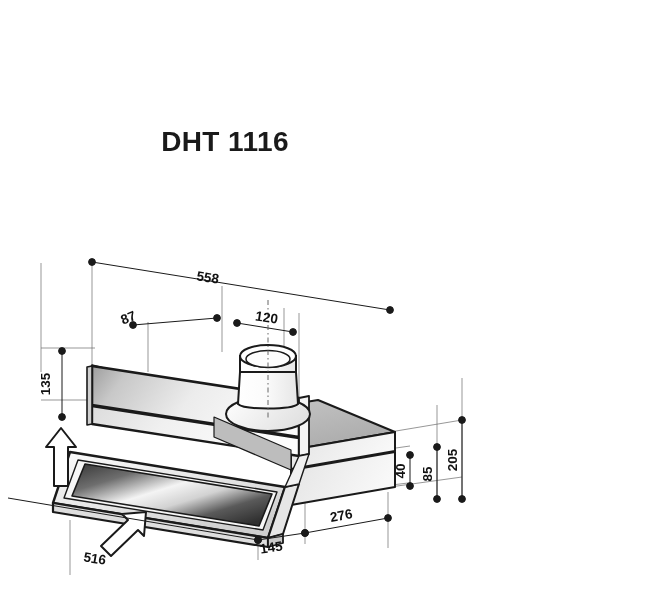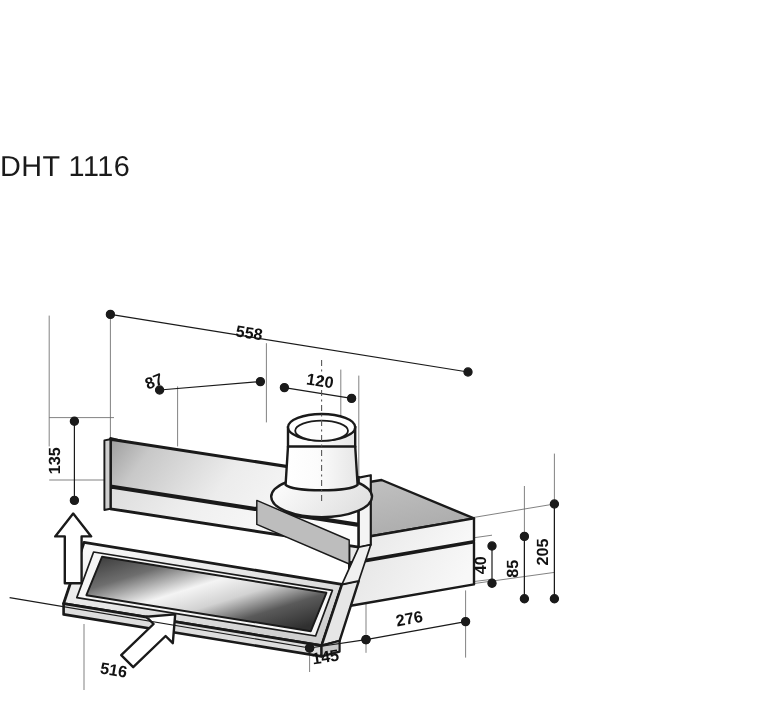--- a/index.html
+++ b/index.html
@@ -18,22 +18,23 @@
     position: relative;
     width: 645px;
     height: 606px;
     background: #ffffff;
   }
   .title {
     position: absolute;
     left: 0;
     top: 126px;
     width: 450px;
-    font-size: 24px;
-    font-weight: 400;
+    text-align: center;
+    font-size: 28px;
+    font-weight: 700;
     letter-spacing: 0.4px;
     color: #1a1a1a;
     font-family: "Liberation Sans", sans-serif;
   }
   svg.drawing {
     position: absolute;
     left: 0;
     top: 0;
     width: 645px;
     height: 606px;

